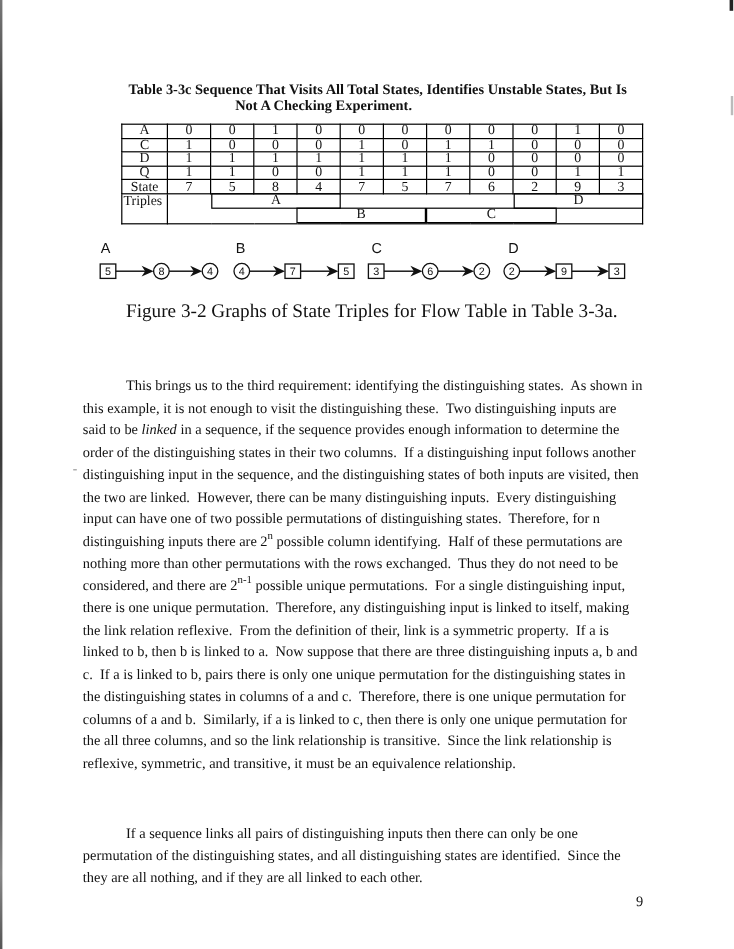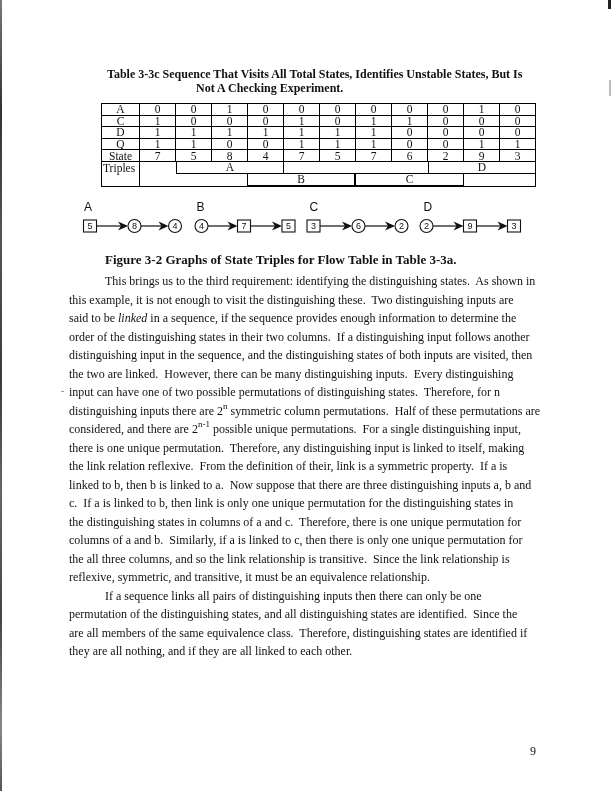--- a/index.html
+++ b/index.html
@@ -29,29 +29,29 @@
   .data-table td.triples-label {
     text-align:left; vertical-align:top; height:23px; line-height:11px;
     padding-left:1px; padding-top:1px;margin-left:36px;
   }
   .data-table td.triples-area { position:relative; height:23px; padding:0; }
   .triple-box {
     position:absolute; height:11px; border:1px solid #000;
     text-align:center; line-height:11px; font-size:11.5px; box-sizing:content-box;
   }
   .caption {
-    position:absolute; left:105px; top:252px; font-weight:bold;
-    font-size:13px; line-height:15px; white-space:pre;
+    position:absolute; left:105px; top:252px; font-weight:normal;
+    font-size:16px; line-height:15px; white-space:pre;
   }
   .body-text {
     position:absolute; left:69px; top:272px; width:480px;
     font-size:12px;
   }
   .body-text .line { height:18.5px; line-height:18.5px; white-space:pre; }
-  .body-text .indent { padding-left:36px; }
+  .body-text .indent { padding-left:36px;margin-top:40px; }
   .body-text sup { font-size:9px; line-height:0; position:relative; top:-1px; }
   .page-number {
     position:absolute; left:530px; top:745px; font-size:12px; line-height:13.5px;
   }
   svg.diagram { position:absolute; left:0; top:195px; }
   svg.diagram .glabel { font-family:"Liberation Sans", "DejaVu Sans", sans-serif; font-size:12px; fill:#111; }
   svg.diagram .nlabel { font-family:"Liberation Sans", "DejaVu Sans", sans-serif; font-size:9px; fill:#111; }
   svg.diagram .node { fill:#fff; stroke:#111; stroke-width:1.1; }
   svg.diagram .edge { stroke:#111; stroke-width:1.2; }
   svg.diagram .head { fill:#111; }
@@ -227,29 +227,29 @@
 <div class="caption">Figure 3-2 Graphs of State Triples for Flow Table in Table 3-3a.</div>
 
 <div class="body-text">
   <div class="line indent">This brings us to the third requirement: identifying the distinguishing states.  As shown in</div>
   <div class="line">this example, it is not enough to visit the distinguishing these.  Two distinguishing inputs are</div>
   <div class="line"><span>said to be </span><em>linked</em><span> in a sequence, if the sequence provides enough information to determine the</span></div>
   <div class="line">order of the distinguishing states in their two columns.  If a distinguishing input follows another</div>
   <div class="line">distinguishing input in the sequence, and the distinguishing states of both inputs are visited, then</div>
   <div class="line">the two are linked.  However, there can be many distinguishing inputs.  Every distinguishing</div>
   <div class="line">input can have one of two possible permutations of distinguishing states.  Therefore, for n</div>
-  <div class="line"><span>distinguishing inputs there are 2</span><sup>n</sup><span> symmetric column permutations.  Half of these permutations are</span></div>
+  <div class="line"><span>distinguishing inputs there are 2</span><sup>n</sup><span> possible column identifying.  Half of these permutations are</span></div>
+  <div class="line">nothing more than other permutations with the rows exchanged.  Thus they do not need to be</div>
   <div class="line"><span>considered, and there are 2</span><sup>n-1</sup><span> possible unique permutations.  For a single distinguishing input,</span></div>
   <div class="line">there is one unique permutation.  Therefore, any distinguishing input is linked to itself, making</div>
   <div class="line">the link relation reflexive.  From the definition of their, link is a symmetric property.  If a is</div>
   <div class="line">linked to b, then b is linked to a.  Now suppose that there are three distinguishing inputs a, b and</div>
-  <div class="line">c.  If a is linked to b, then link is only one unique permutation for the distinguishing states in</div>
+  <div class="line">c.  If a is linked to b, pairs there is only one unique permutation for the distinguishing states in</div>
   <div class="line">the distinguishing states in columns of a and c.  Therefore, there is one unique permutation for</div>
   <div class="line">columns of a and b.  Similarly, if a is linked to c, then there is only one unique permutation for</div>
   <div class="line">the all three columns, and so the link relationship is transitive.  Since the link relationship is</div>
   <div class="line">reflexive, symmetric, and transitive, it must be an equivalence relationship.</div>
   <div class="line indent">If a sequence links all pairs of distinguishing inputs then there can only be one</div>
   <div class="line">permutation of the distinguishing states, and all distinguishing states are identified.  Since the</div>
-  <div class="line">are all members of the same equivalence class.  Therefore, distinguishing states are identified if</div>
   <div class="line">they are all nothing, and if they are all linked to each other.</div>
 </div>
 
 <div class="page-number">9</div>
 
 </body></html>

